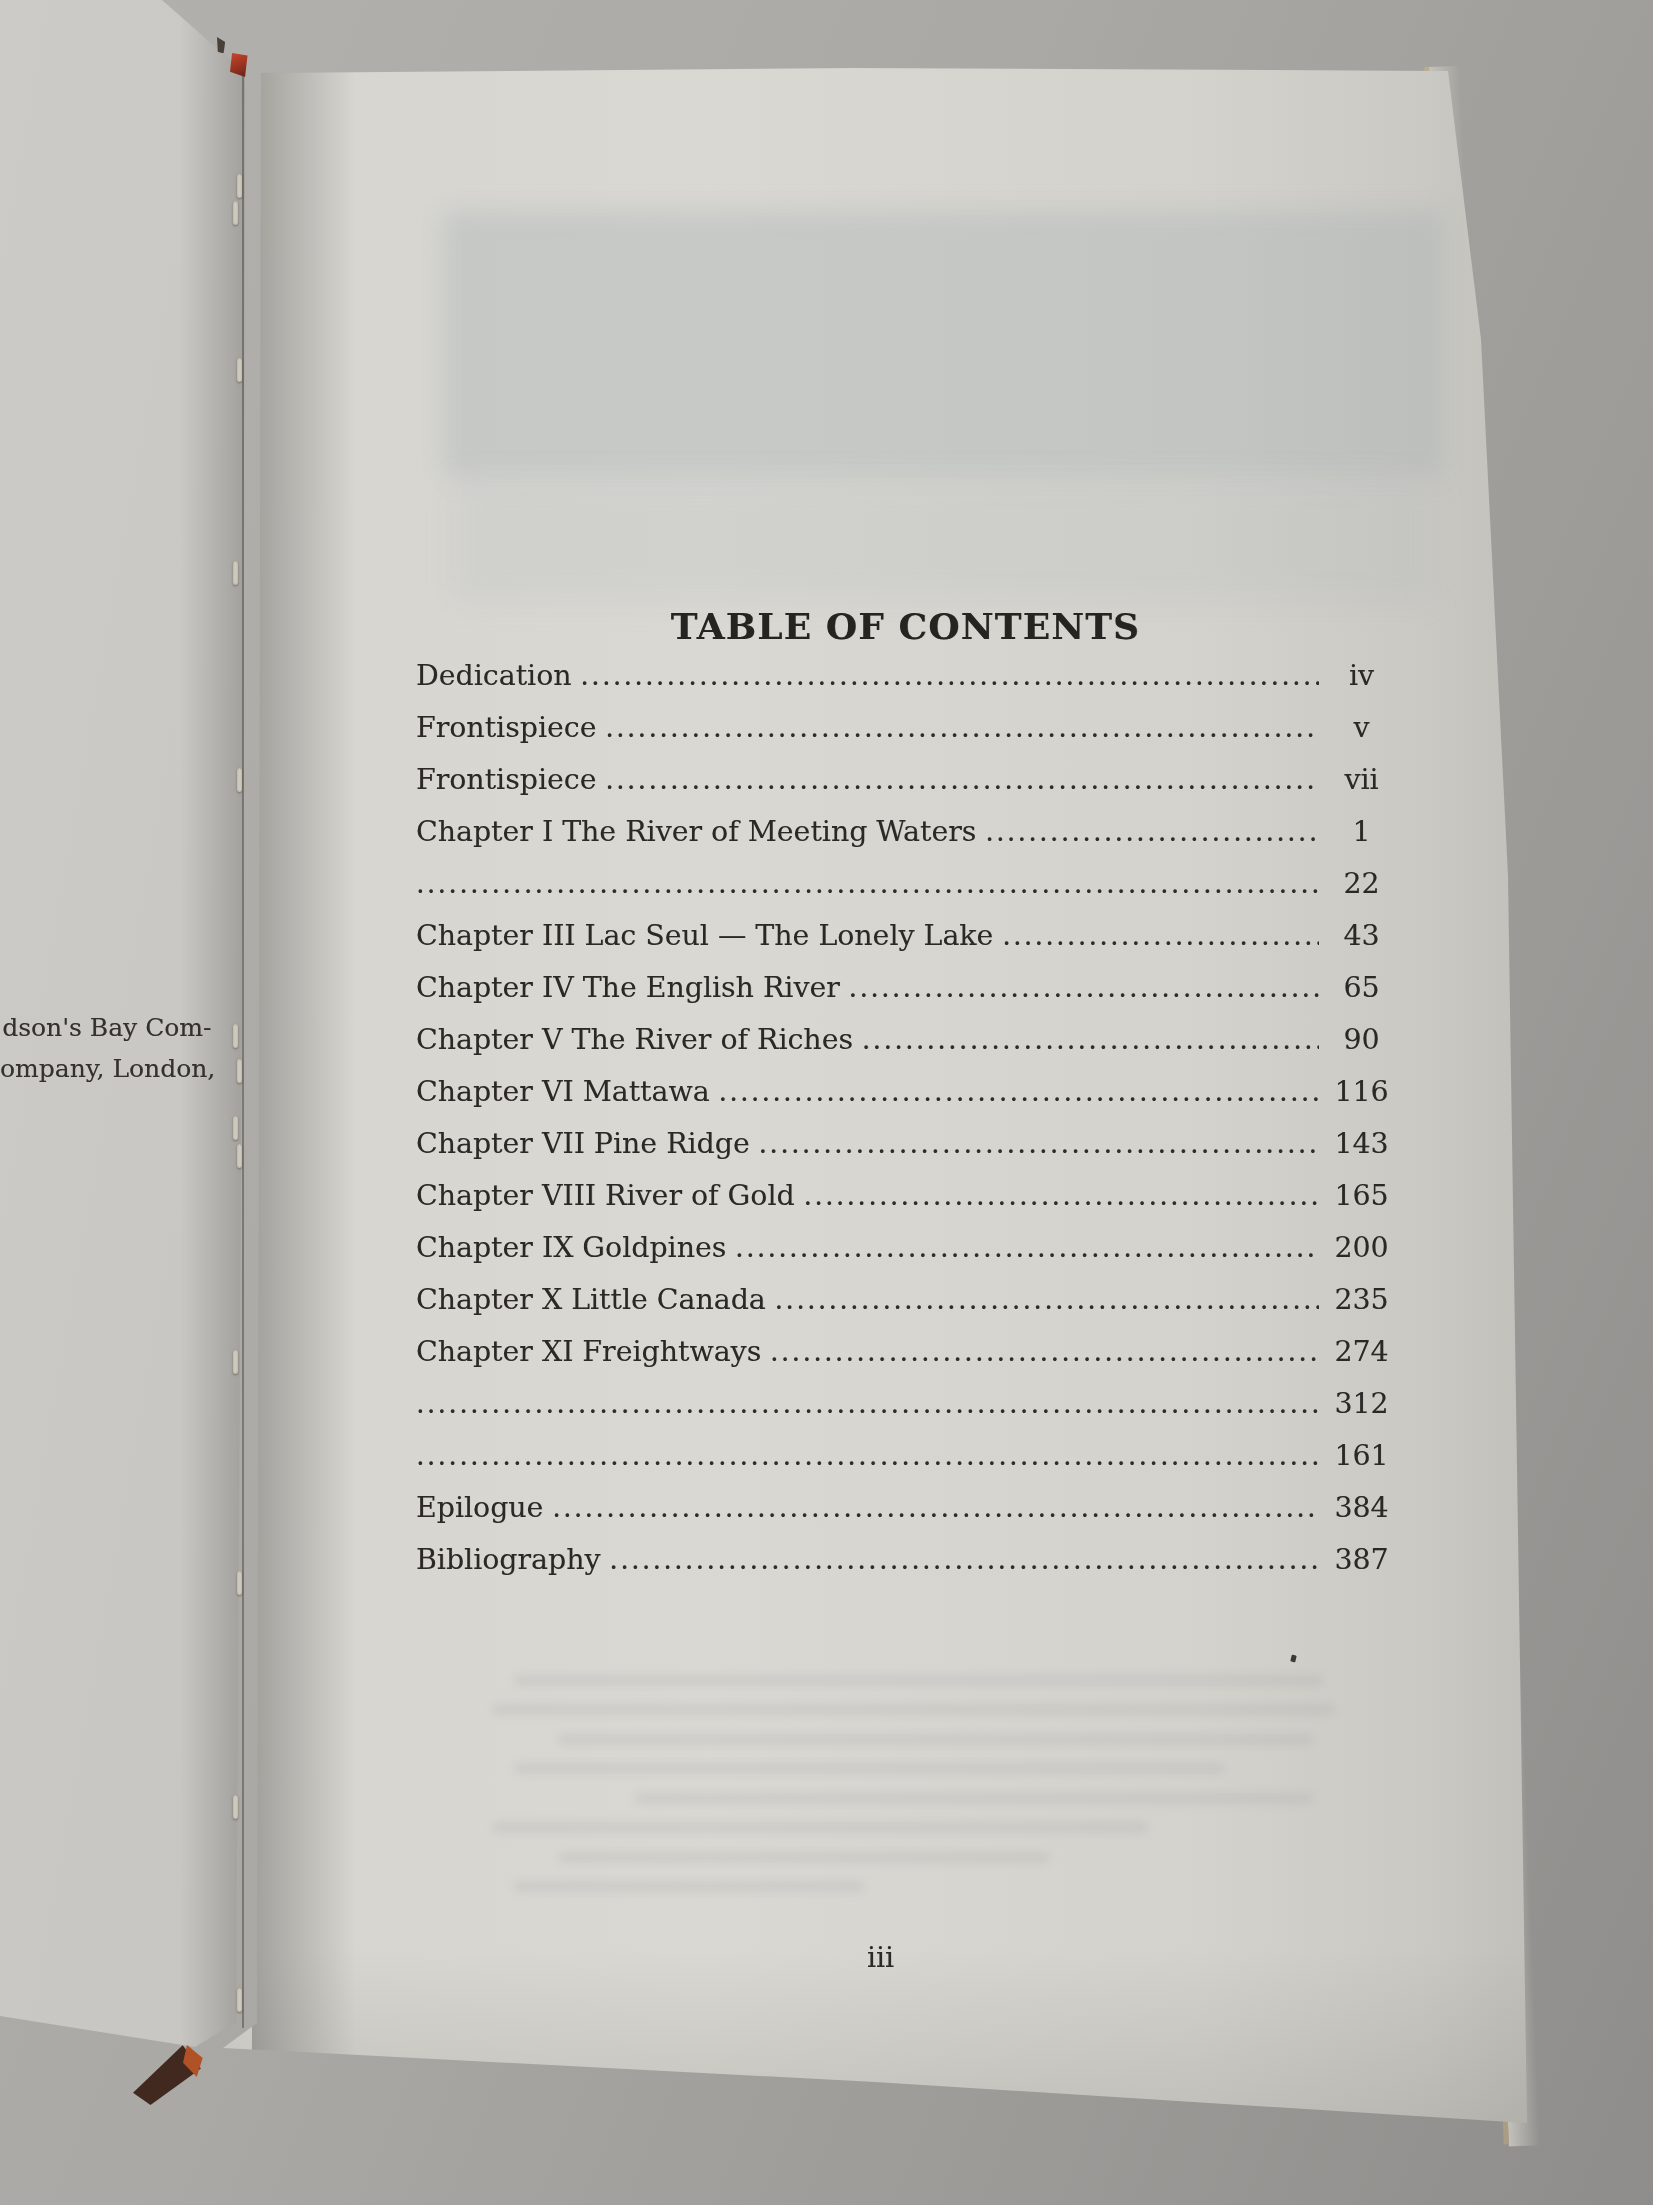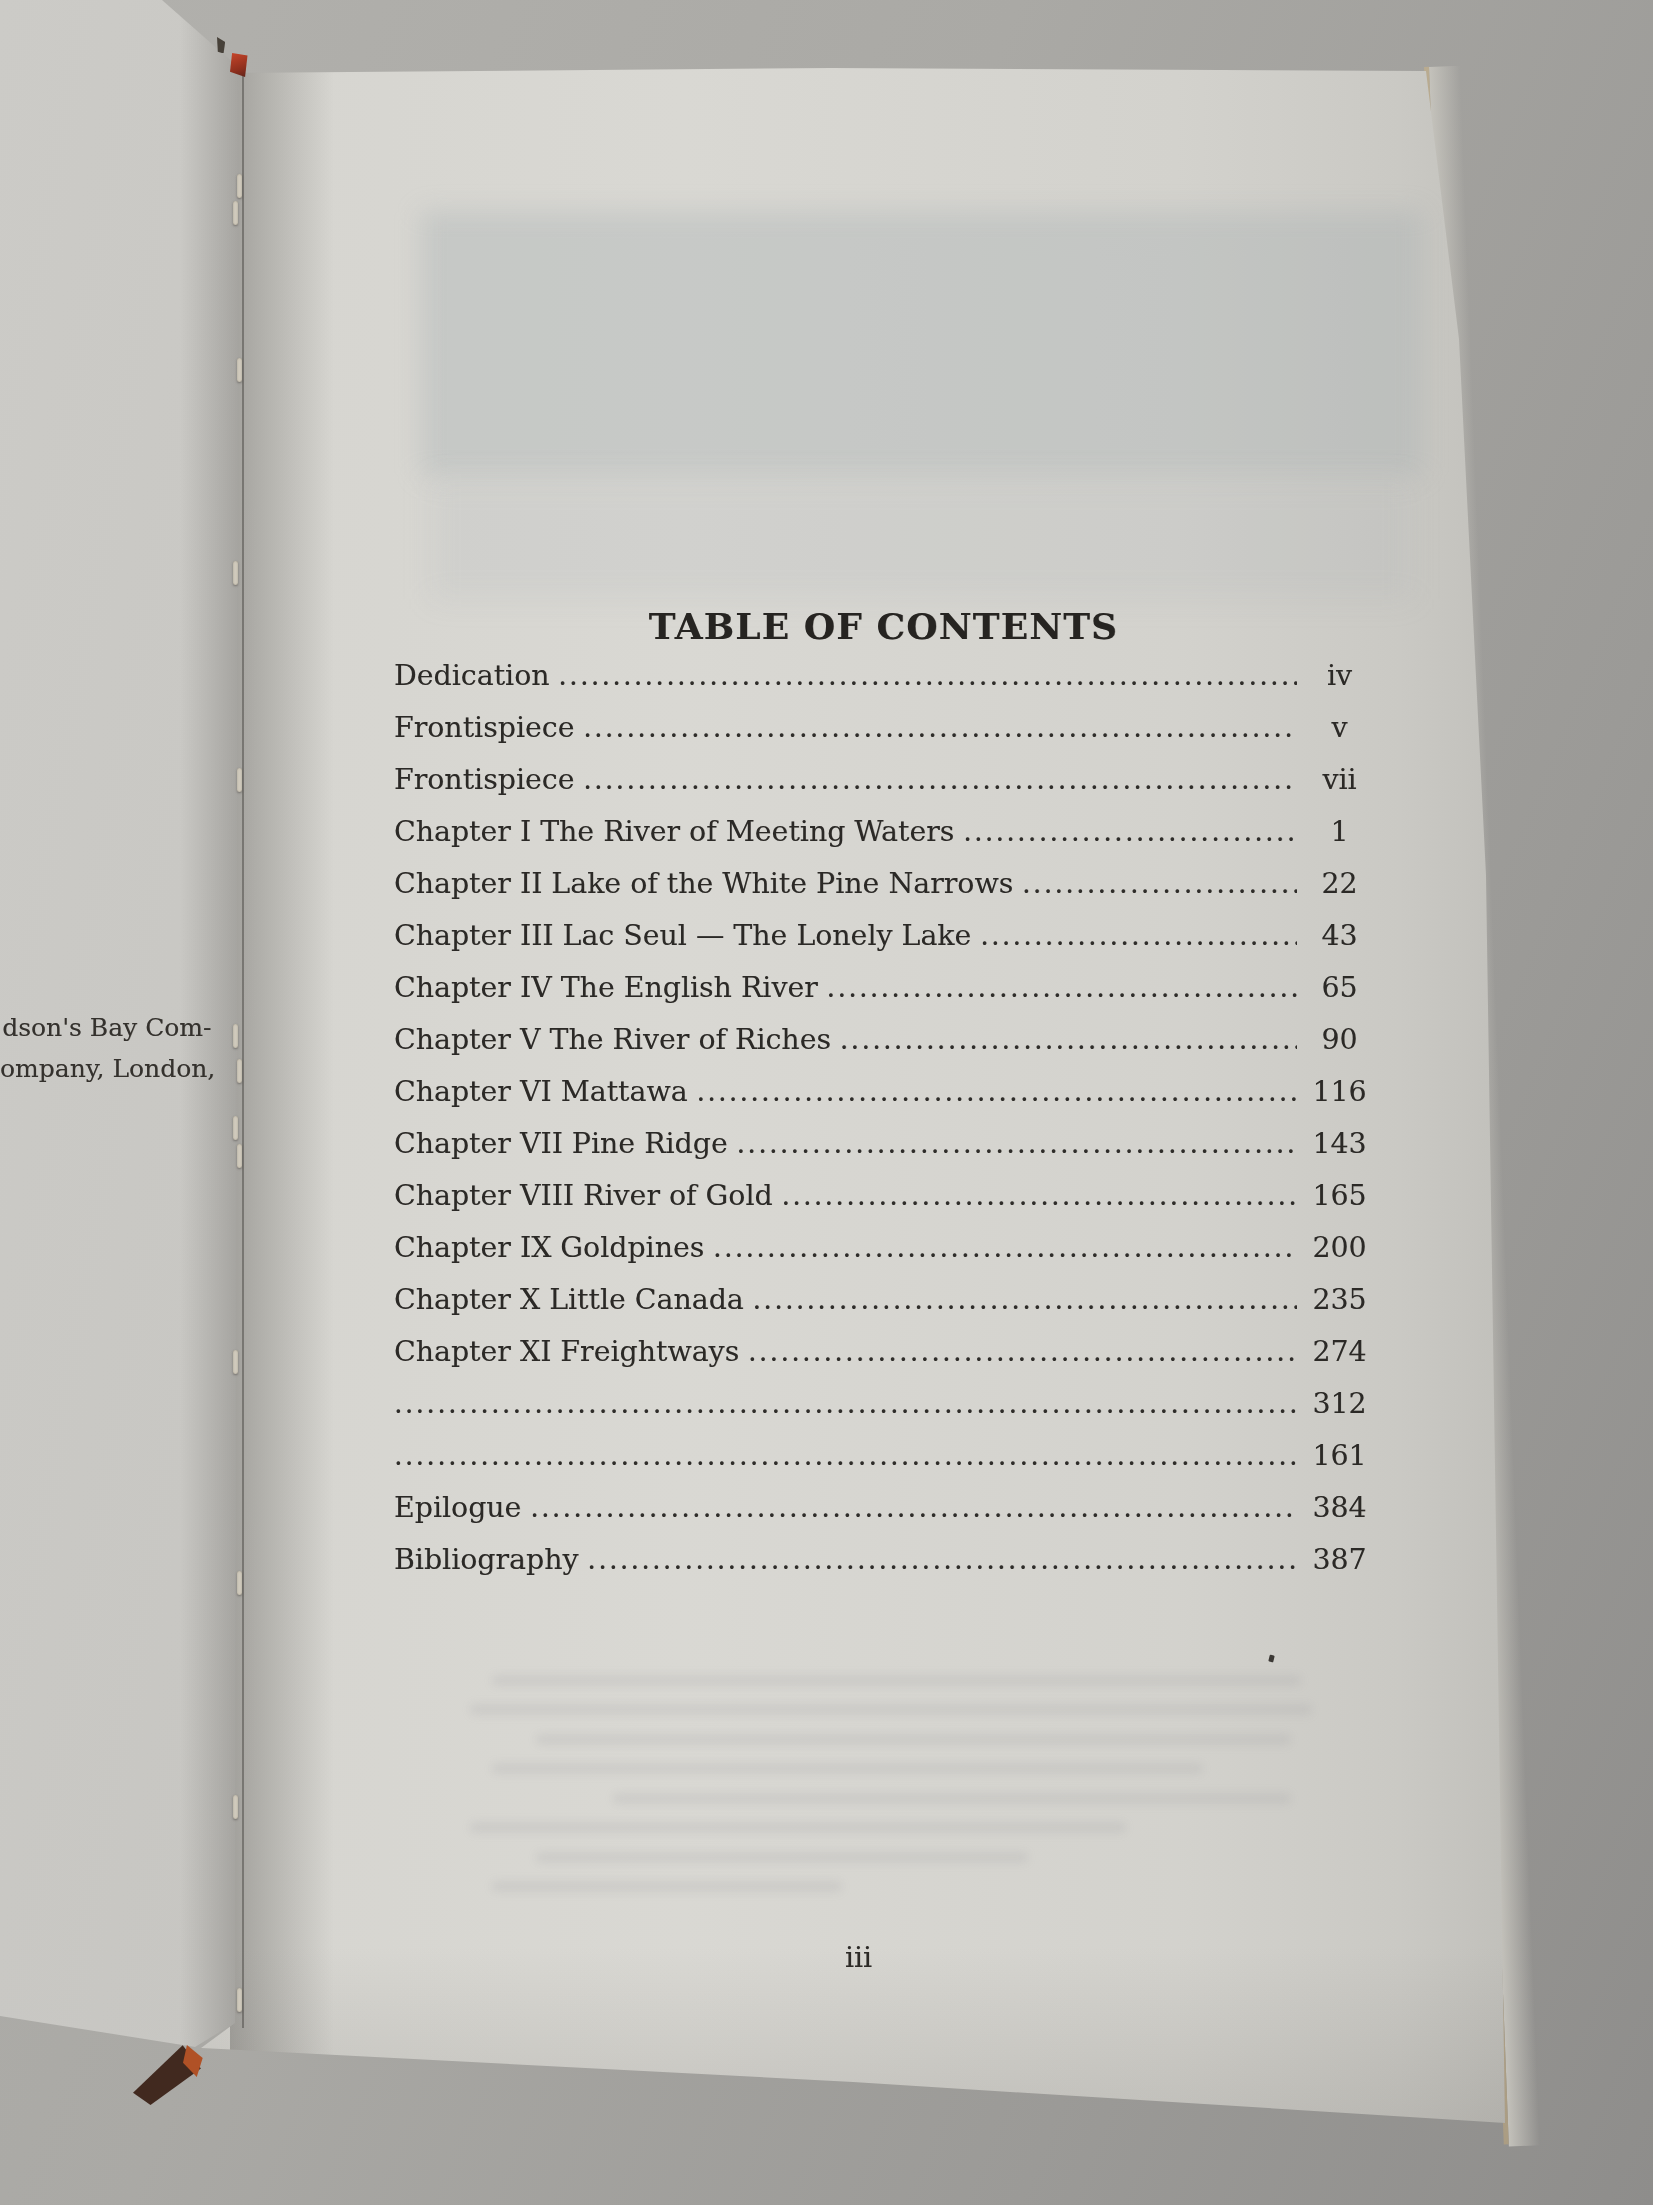--- a/index.html
+++ b/index.html
@@ -20,20 +20,21 @@
   .caption-frag{position:absolute;color:#34312d;font-size:25px;line-height:1;white-space:nowrap;
     text-shadow:0.3px 0.3px 0 rgba(55,52,48,.4);}
   .frag1{left:2.2px;top:1015px;}
   .frag2{left:0px;top:1056px;}
   
   .right-page{
     position:absolute;inset:0;
     clip-path:polygon(239px 73px,831px 68px,1426px 71px,1459px 339px,1486px 875px,1505px 2123px,853px 2082px,201px 2048px,235px 2023px);
     background:linear-gradient(to right,#b6b5b0 0px,#cdccc8 60px,#d6d5d0 235px,#d9d8d3 684px,#d3d2cd 1176px,#cac9c4 1400px,#c1c0bb 1505px);
     filter:drop-shadow(7.7px 12px 14.2px rgba(64,62,58,.38));
+    margin-left:22px;
   }
   .page-gutter-shade{position:absolute;left:230px;top:0;width:104px;height:2205px;
     background:linear-gradient(to right,rgba(88,86,82,.42) 0%,rgba(88,86,82,0) 100%);}
   .page-bottom-shade{position:absolute;left:0;top:1947px;width:1654px;height:219px;
     background:linear-gradient(to bottom,rgba(120,117,112,0) 0%,rgba(116,113,108,.22) 88%);}
   .bleed-top{position:absolute;left:421px;top:211px;width:1001px;height:265px;
     background:rgba(163,170,175,.32);filter:blur(12px);border-radius:5.5px;}
   .bleed-mid{position:absolute;left:432px;top:481px;width:979px;height:118px;
     background:rgba(163,170,175,.14);filter:blur(14.2px);}
   .bleed-lines{position:absolute;left:0;top:0;}
@@ -124,21 +125,20 @@
     <span class="num">vii</span>
   </div>
 
   <div class="toc-row">
     <span class="label">Chapter I The River of Meeting Waters</span>
     <span class="dots">................................................................................................................................................................</span>
     <span class="num">1</span>
   </div>
 
   <div class="toc-row">
-    <span class="label">Chapter II Lake of the White Pine Narrows</span>
     <span class="dots">................................................................................................................................................................</span>
     <span class="num">22</span>
   </div>
 
   <div class="toc-row">
     <span class="label">Chapter III Lac Seul — The Lonely Lake</span>
     <span class="dots">................................................................................................................................................................</span>
     <span class="num">43</span>
   </div>
 

